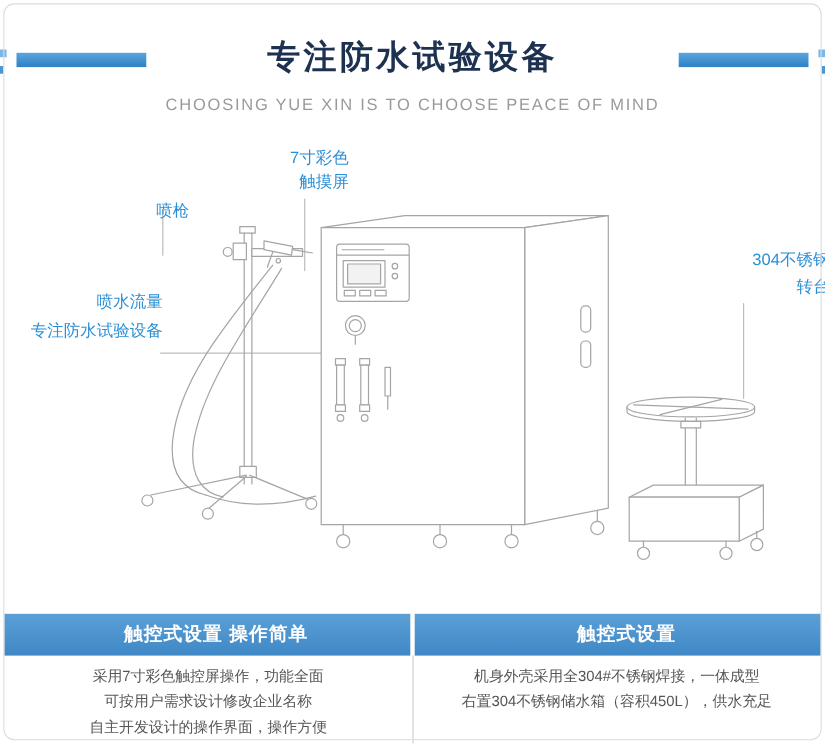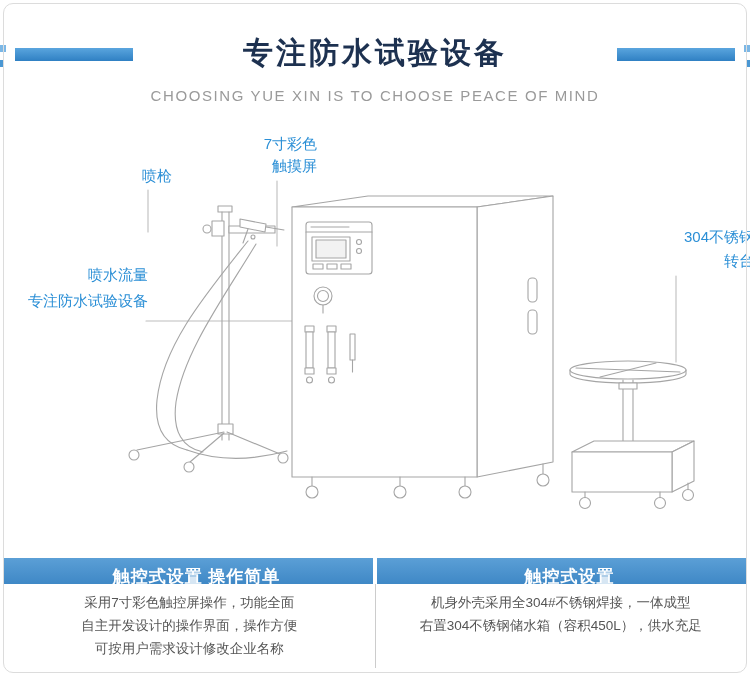--- a/index.html
+++ b/index.html
@@ -40,29 +40,29 @@
   .sub-title{
     margin-top:17px;font-size:15px;color:#9a9a9a;letter-spacing:1.6px;
     white-space:nowrap;
   }
   
   .drawing{position:absolute;left:0;top:0;z-index:1;}
   .callout{
     position:absolute;color:#2b8fd6;font-size:15px;text-align:right;
     line-height:24px;z-index:2;white-space:nowrap;
   }
-  .callout-spray-gun{left:124px;top:164px;width:48px;}
+  .callout-spray-gun{left:124px;top:180px;width:48px;}
   .callout-touch-screen{left:237px;top:133px;width:80px;line-height:22px;}
   .callout-flow{left:4px;top:262px;width:144px;line-height:26px;}
   .callout-turntable{left:670px;top:225px;width:84px;}
   
   .features{position:absolute;left:4px;right:4px;top:558px;z-index:5;}
   .feature-heads{display:flex;column-gap:4px;}
   .feature-head{
-    flex:1;height:26px;line-height:38px;text-align:center;
+    flex:1;height:38px;line-height:38px;text-align:center;
     background:linear-gradient(180deg,#5b9fd6 0%,#3f88c6 100%);
     color:#fff;font-size:17px;font-weight:bold;letter-spacing:1px;padding-left:16px;
   }
   .feature-bodies{display:flex;background:#fff;}
   .feature-body{
     flex:1;padding:7px 8px 8px;text-align:center;
     color:#555;font-size:13.5px;line-height:23px;
   }
   .feature-body.second{border-left:1px solid #ccc;}
 </style>
@@ -196,21 +196,21 @@
 </div>
 
 <div class="features">
   <div class="feature-heads">
     <div class="feature-head">触控式设置 操作简单</div>
     <div class="feature-head">触控式设置</div>
   </div>
   <div class="feature-bodies">
     <div class="feature-body">
       <div>采用7寸彩色触控屏操作，功能全面</div>
+      <div>可按用户需求设计修改企业名称</div>
       <div>自主开发设计的操作界面，操作方便</div>
-      <div>可按用户需求设计修改企业名称</div>
     </div>
     <div class="feature-body second">
       <div>机身外壳采用全304#不锈钢焊接，一体成型</div>
       <div>右置304不锈钢储水箱（容积450L），供水充足</div>
     </div>
   </div>
 </div>
 
 </body></html>

